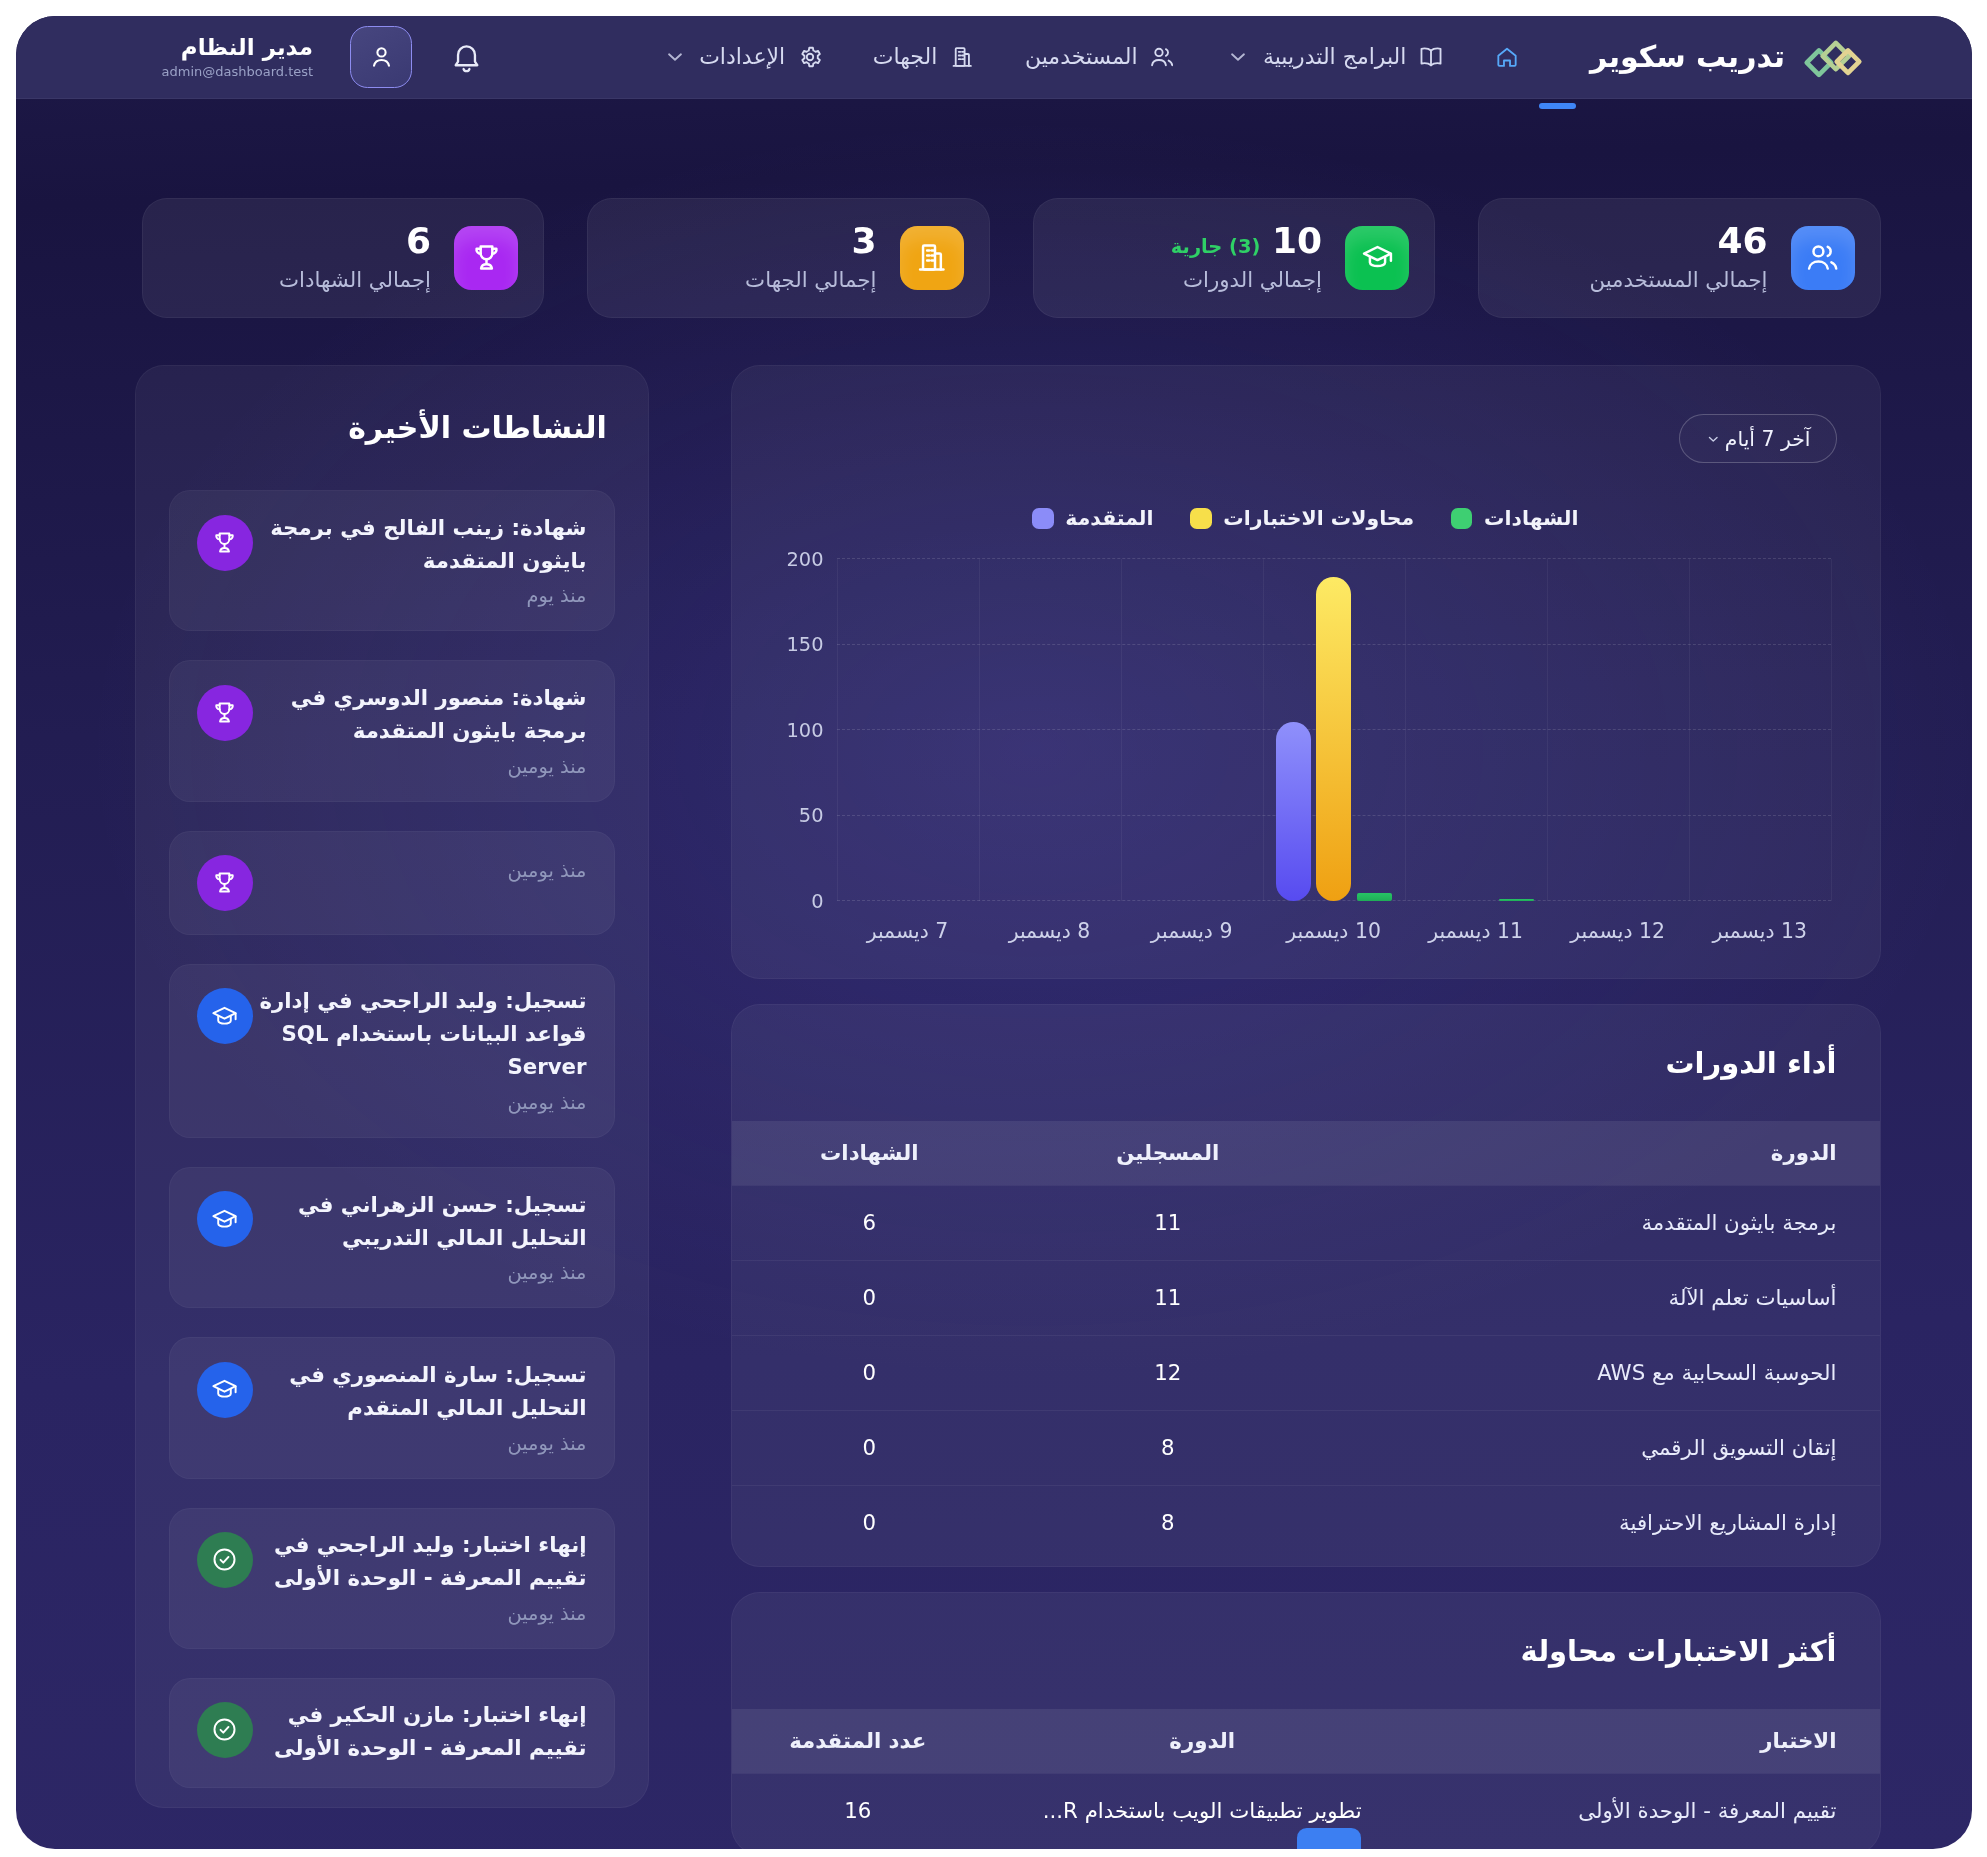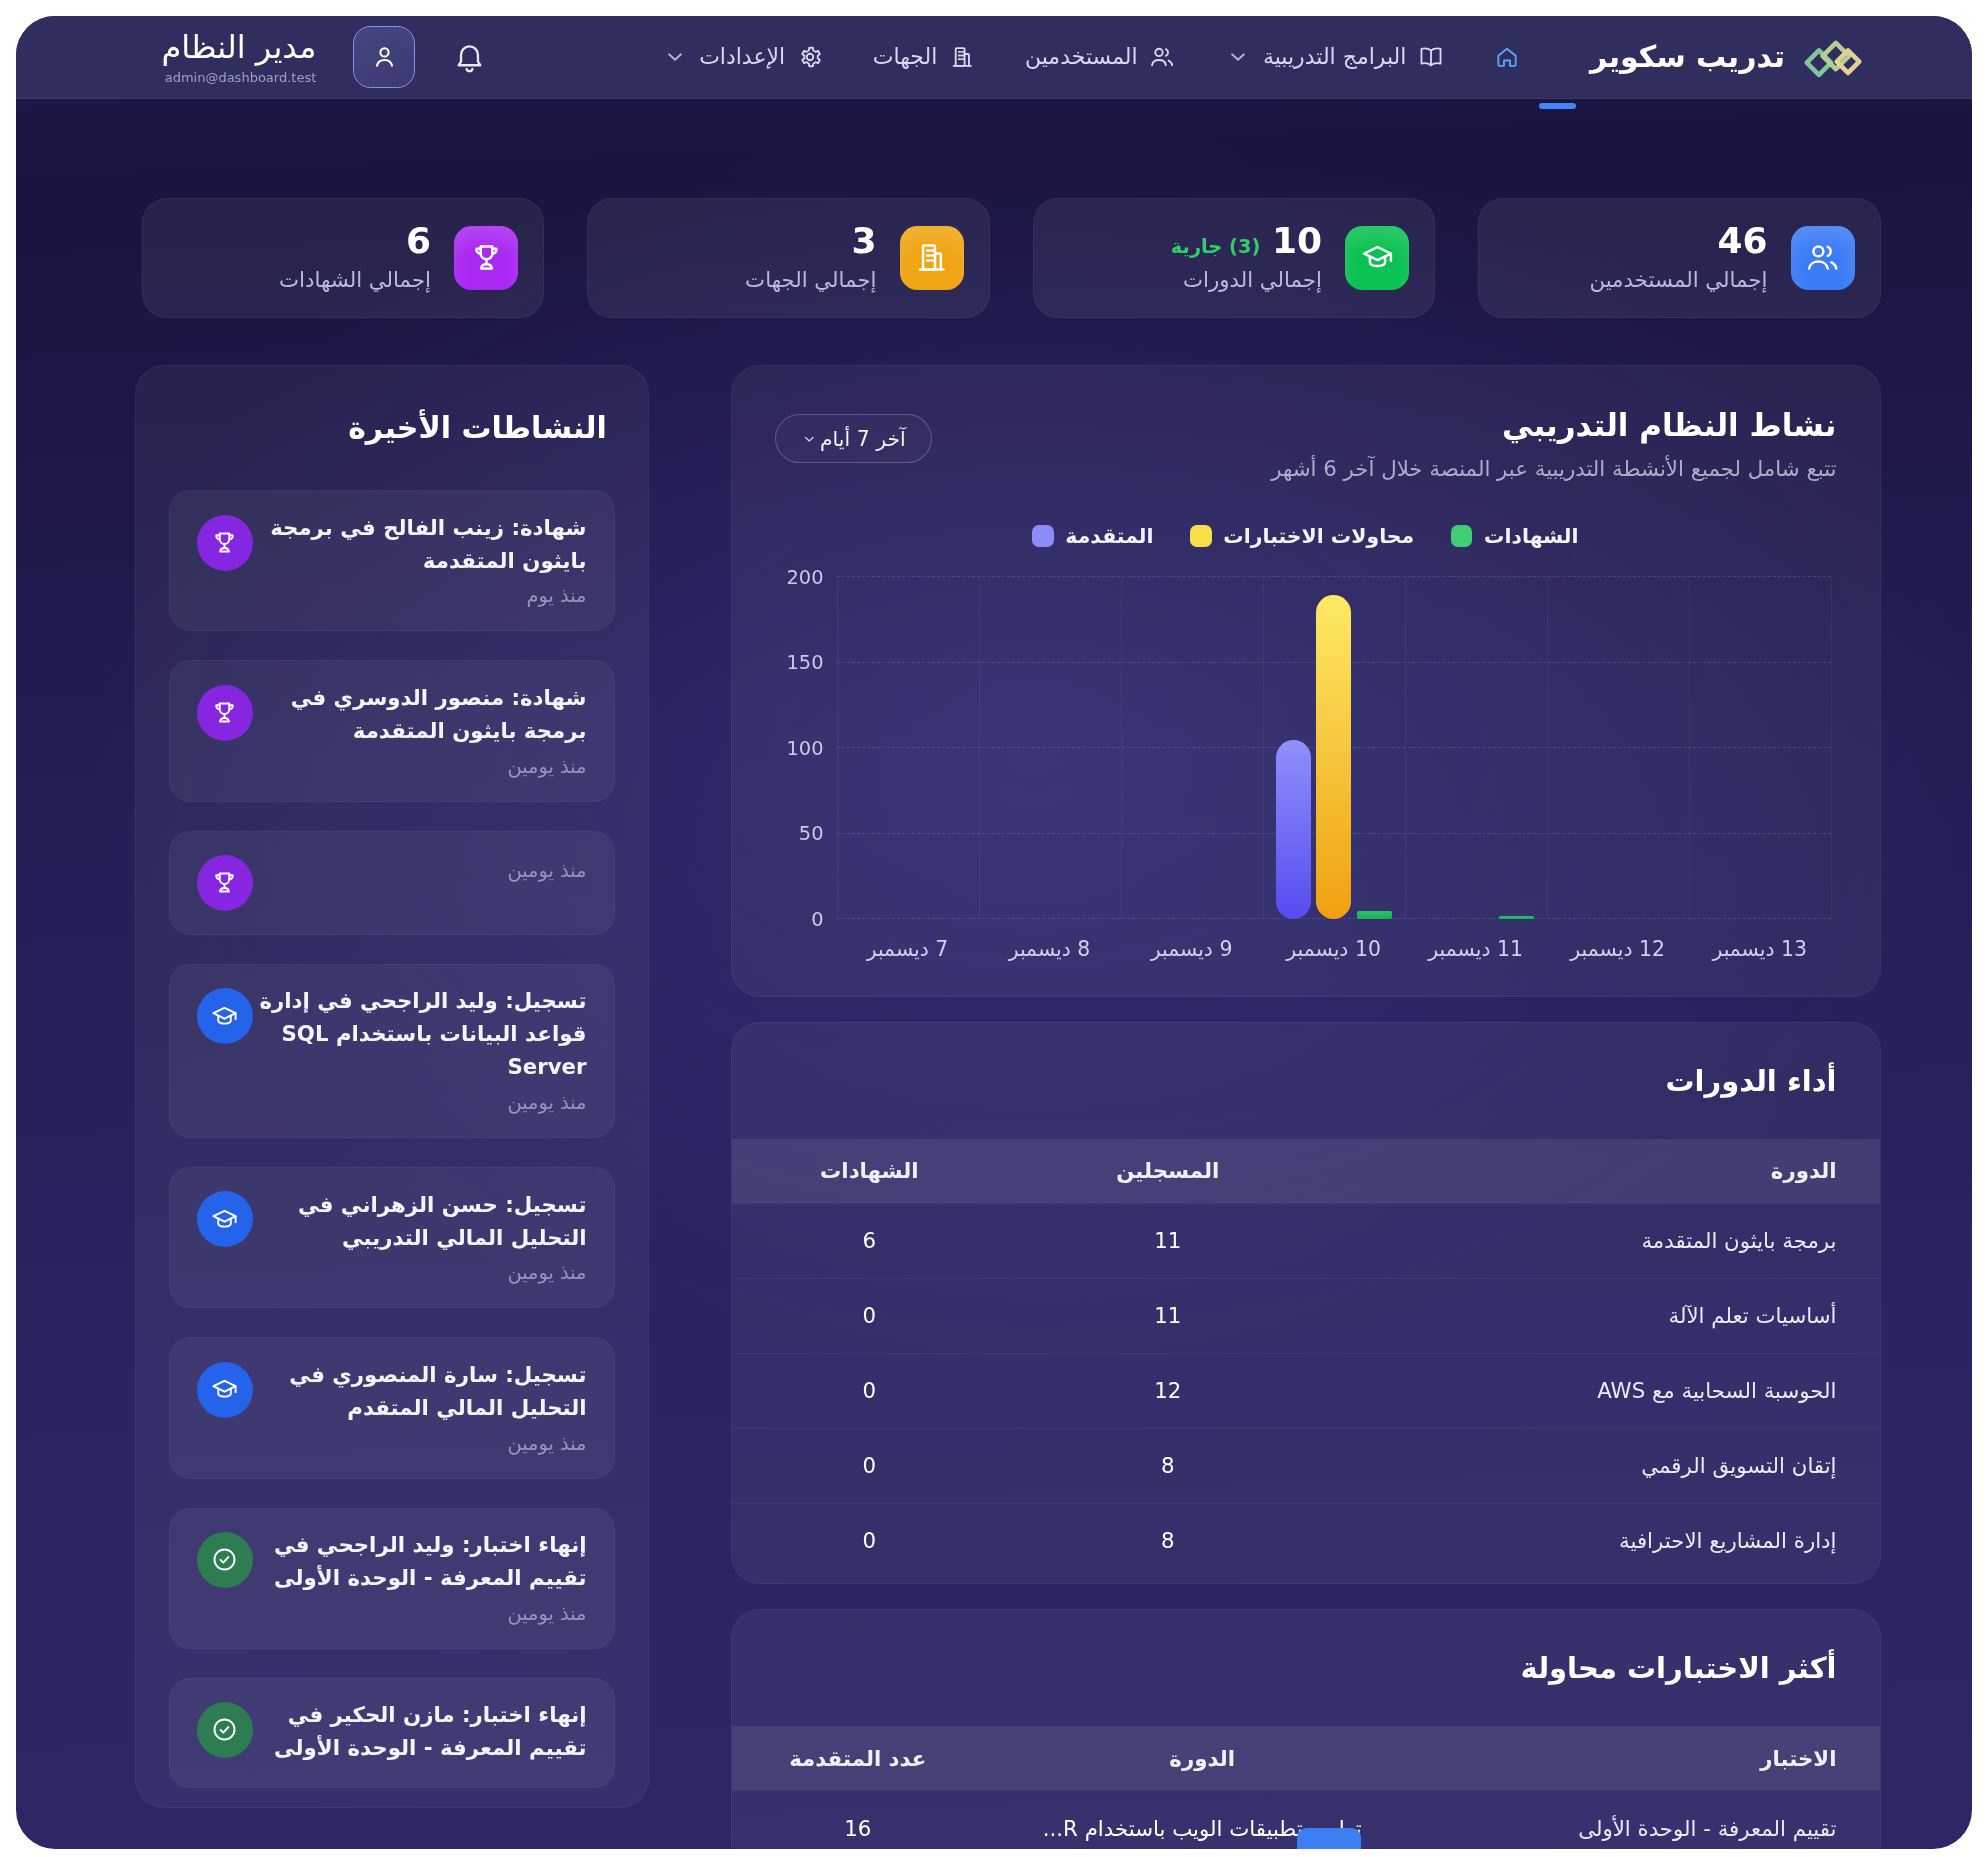--- a/index.html
+++ b/index.html
@@ -20,21 +20,21 @@
   .nav-item svg{width:26px;height:26px;stroke:currentColor;fill:none;stroke-width:1.7;stroke-linecap:round;stroke-linejoin:round}
   .nav-item.active{color:#56a8f8}
   .chev{opacity:.8}
   .nav-left{display:flex;align-items:center;gap:37px}
   .bell{background:none;border:none;color:#e8eaf8;cursor:pointer;padding:0}
   .bell svg{width:35px;height:35px;stroke:currentColor;fill:none;stroke-width:1.6;stroke-linecap:round;stroke-linejoin:round}
   .avatar{width:60px;height:60px;border-radius:17.5px;border:1.9px solid #8d8cf0;cursor:pointer;
           background:linear-gradient(150deg,#47467f,#3a3972);display:grid;place-items:center}
   .avatar svg{width:29px;height:29px;stroke:#fff;fill:none;stroke-width:1.7;stroke-linecap:round;stroke-linejoin:round}
   .user-block{line-height:1.25;text-align:right}
-  .user-name{font-size:32px;font-weight:normal}
+  .user-name{font-size:23px;font-weight:bold}
   .user-email{font-size:13px;color:#9aa1c6;margin-top:2.9px;direction:ltr}
   .indicator{position:absolute;top:87px;right:396px;width:37px;height:6.8px;border-radius:3.9px;background:#3f86f7}
   
   .page{padding:0 91px 0 126px}
   .stats{margin-top:99px;display:grid;grid-template-columns:repeat(4,1fr);gap:43px}
   .stat-card{height:118px;background:rgba(255,255,255,.065);border:1px solid rgba(255,255,255,.05);
              border-radius:25px;display:flex;align-items:center;padding:0 25px;gap:23px}
   .stat-icon{width:64px;height:64px;border-radius:17.5px;display:grid;place-items:center;flex:none;
              box-shadow:inset 0 13.6px 17.5px rgba(255,255,255,.14)}
   .stat-icon svg{width:35px;height:35px;stroke:#fff;fill:none;stroke-width:1.7;stroke-linecap:round;stroke-linejoin:round}
@@ -258,24 +258,20 @@
         </div>
       </div>
     </section>
 
     <section class="content">
 
       <div class="main-col">
 
         <div class="card chart-card">
           <div class="chart-head">
-            <div>
-              <div class="chart-title">نشاط النظام التدريبي</div>
-              <div class="chart-sub">تتبع شامل لجميع الأنشطة التدريبية عبر المنصة خلال آخر 6 أشهر</div>
-            </div>
             <div class="range-pill">
               <span>آخر 7 أيام</span>
               <span>
                 <svg viewBox="0 0 24 24">
                     <path d="m6.5 9.5 5.5 5 5.5-5"></path>
                   </svg>
               </span>
             </div>
           </div>
           <div class="legend" id="legend">

